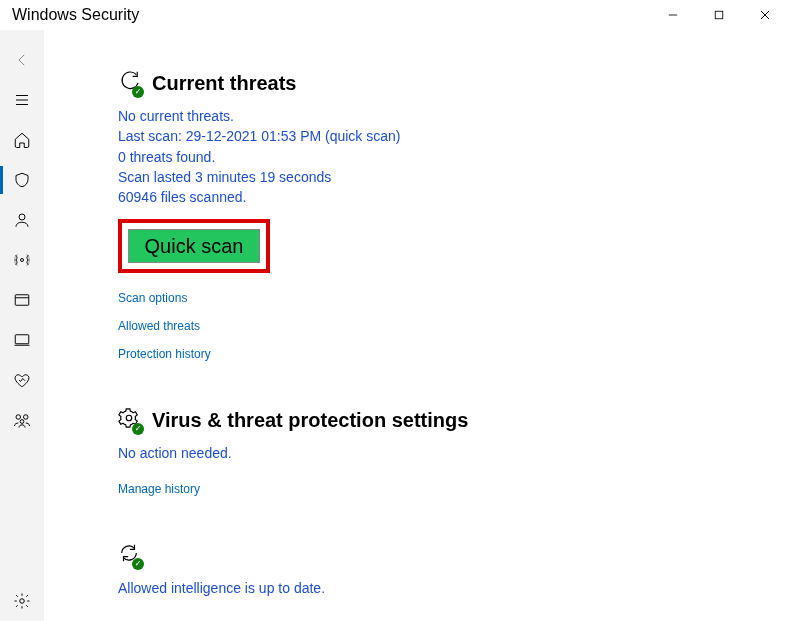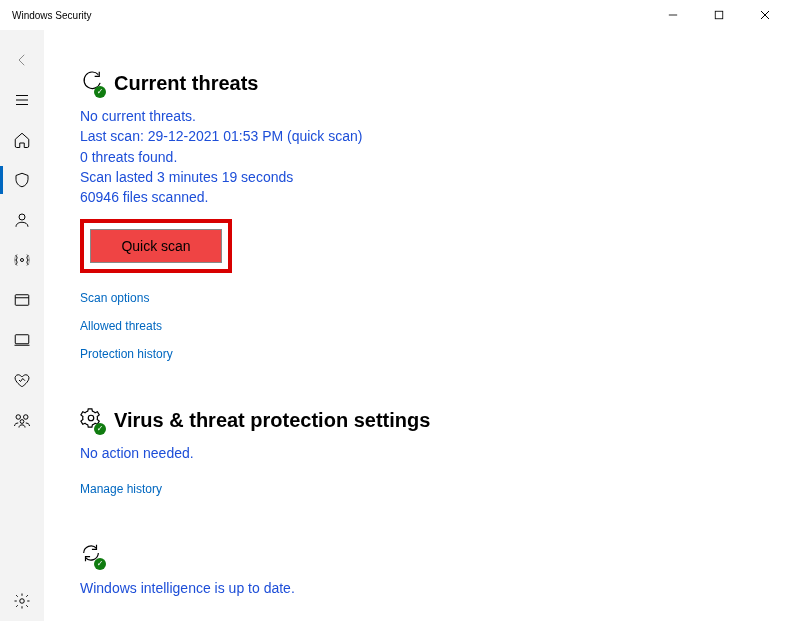--- a/index.html
+++ b/index.html
@@ -1,42 +1,42 @@
 <!DOCTYPE html>
 <html><head>
   <meta charset="utf-8">
   <style>
     * { margin: 0; padding: 0; box-sizing: border-box; font-family: "Segoe UI", Tahoma, sans-serif; }
     body { width: 788px; height: 621px; background: #fff; overflow: hidden; position: relative; }
 
     
-    .titlebar { height: 30px; display: flex; align-items: center; padding-left: 12px; font-size: 10px; color: #000; }
+    .titlebar { height: 30px; display: flex; align-items: center; padding-left: 12px; font-size: 16px; color: #000; }
     .titlebar-spacer { flex: 1; }
     .titlebar-btn { width: 46px; height: 30px; display: flex; align-items: center; justify-content: center; font-size: 14px; color: #000; cursor: default; }
 
     
-    .shell { display: flex; height: calc(100% - 30px); }
+    .shell { display: flex; height: calc(100% - 30px); gap: 38px; }
     .sidebar { width: 44px; background: #f3f3f3; display: flex; flex-direction: column; align-items: center; padding-top: 10px; }
     .sidebar-spacer { flex: 1; }
     .sidebar-item { width: 44px; height: 40px; display: flex; align-items: center; justify-content: center; position: relative; cursor: default; }
     .sidebar-item.active::before { content: ""; position: absolute; left: 0; top: 6px; bottom: 6px; width: 3px; background: #0067c0; }
     .sidebar svg { width: 18px; height: 18px; stroke: #000; fill: none; stroke-width: 1.3; }
 
     
     .main { flex: 1; padding: 40px 0 0 36px; overflow-y: auto; }
     .section { margin-bottom: 46px; }
     .section-header { display: flex; align-items: center; gap: 12px; margin-bottom: 10px; }
     .section-header .overlay-check { position: relative; }
     .section-header .overlay-check svg.base { width: 22px; height: 22px; stroke: #000; fill: none; stroke-width: 1.3; }
     .section-header .overlay-check .check-badge { position: absolute; bottom: -2px; right: -4px; width: 12px; height: 12px; background: #107c10; border-radius: 50%; display: flex; align-items: center; justify-content: center; }
     .section-header .overlay-check .check-badge::after { content: "✓"; color: #fff; font-size: 8px; line-height: 1; }
     .section-title { font-size: 20px; font-weight: 600; color: #000; }
     .body-text { font-size: 14px; color: #1d4ed8; line-height: 1.45; }
     .body-text p { margin: 0; }
-    .btn { margin-top: 16px; width: 132px; height: 34px; background: #ef4444; border: 1px solid #888; font-size: 14px; color: #000; cursor: default; }
+    .btn { margin-top: 16px; width: 132px; height: 34px; background: #22c55e; border: 1px solid #888; font-size: 20px; color: #000; cursor: default; }
     .btn-highlight { padding: 6px; border: 4px solid #d80000; display: inline-block; margin-top: 12px; }
     .btn-highlight .btn { margin-top: 0; }
     .link { color: #0067c0; font-size: 12px; display: block; margin-top: 18px; cursor: default; }
     .link + .link { margin-top: 14px; }
   </style>
 </head>
 <body>
 
 <div class="titlebar">
   <span>Windows Security</span>
@@ -177,18 +177,18 @@
       <div class="section-header">
         <span class="overlay-check">
           <svg class="base" viewBox="0 0 24 24">
               <path d="M4 12a8 8 0 0 1 14-5M20 12a8 8 0 0 1-14 5"></path>
               <path d="M18 3v5h-5M6 21v-5h5"></path>
             </svg>
           <span class="check-badge"></span>
         </span>
       </div>
       <div class="body-text">
-        <p>Windows intelligence is up to date.</p>
+        <p>Allowed intelligence is up to date.</p>
       </div>
     </div>
 
   </div>
 </div>
 
 </body></html>

